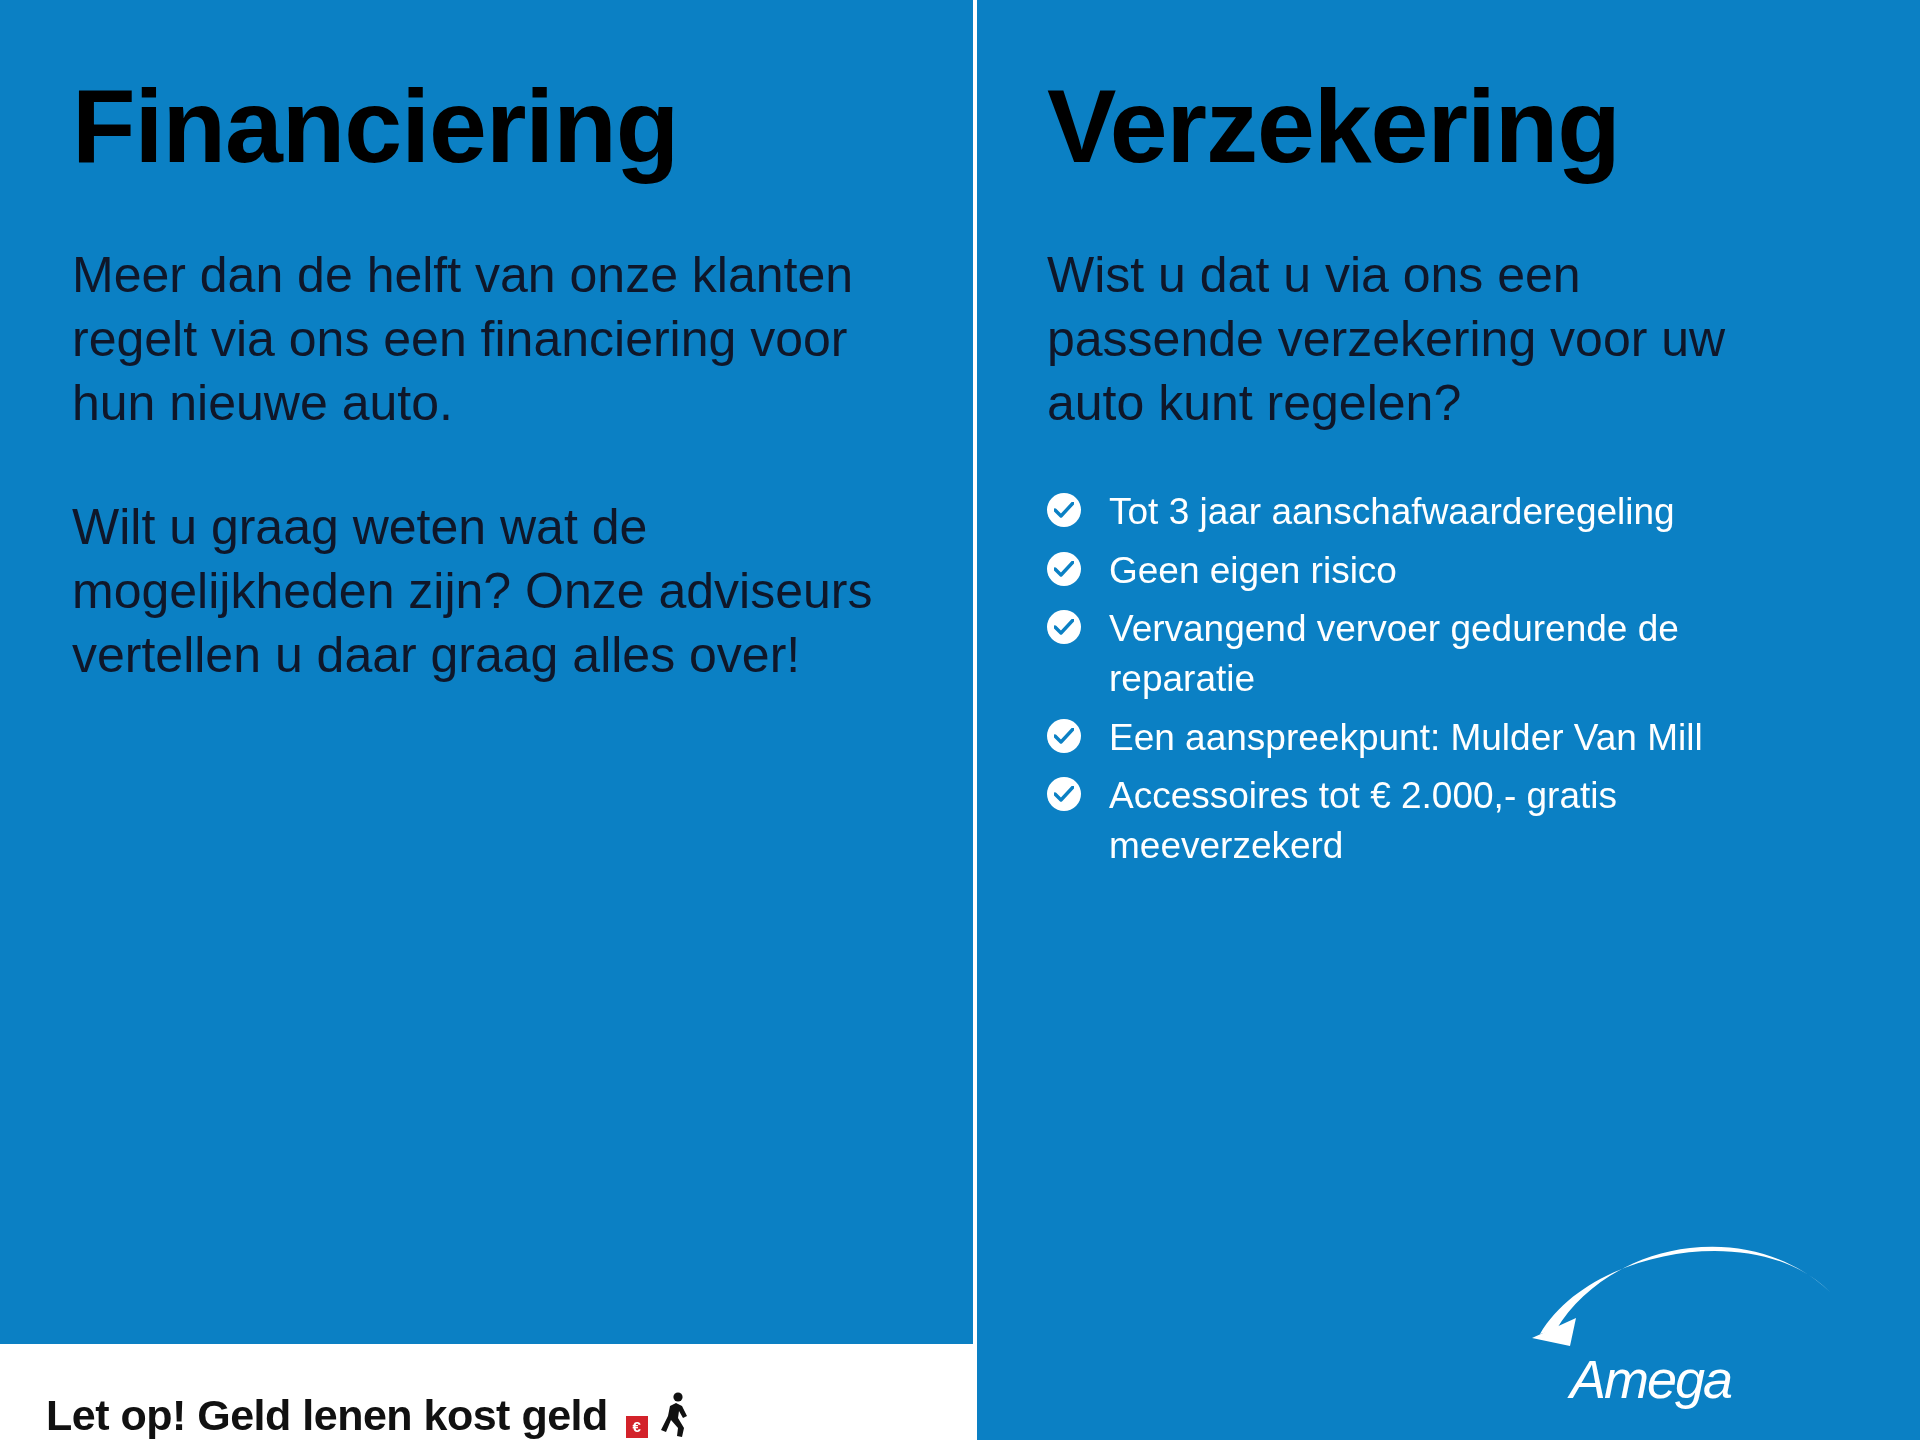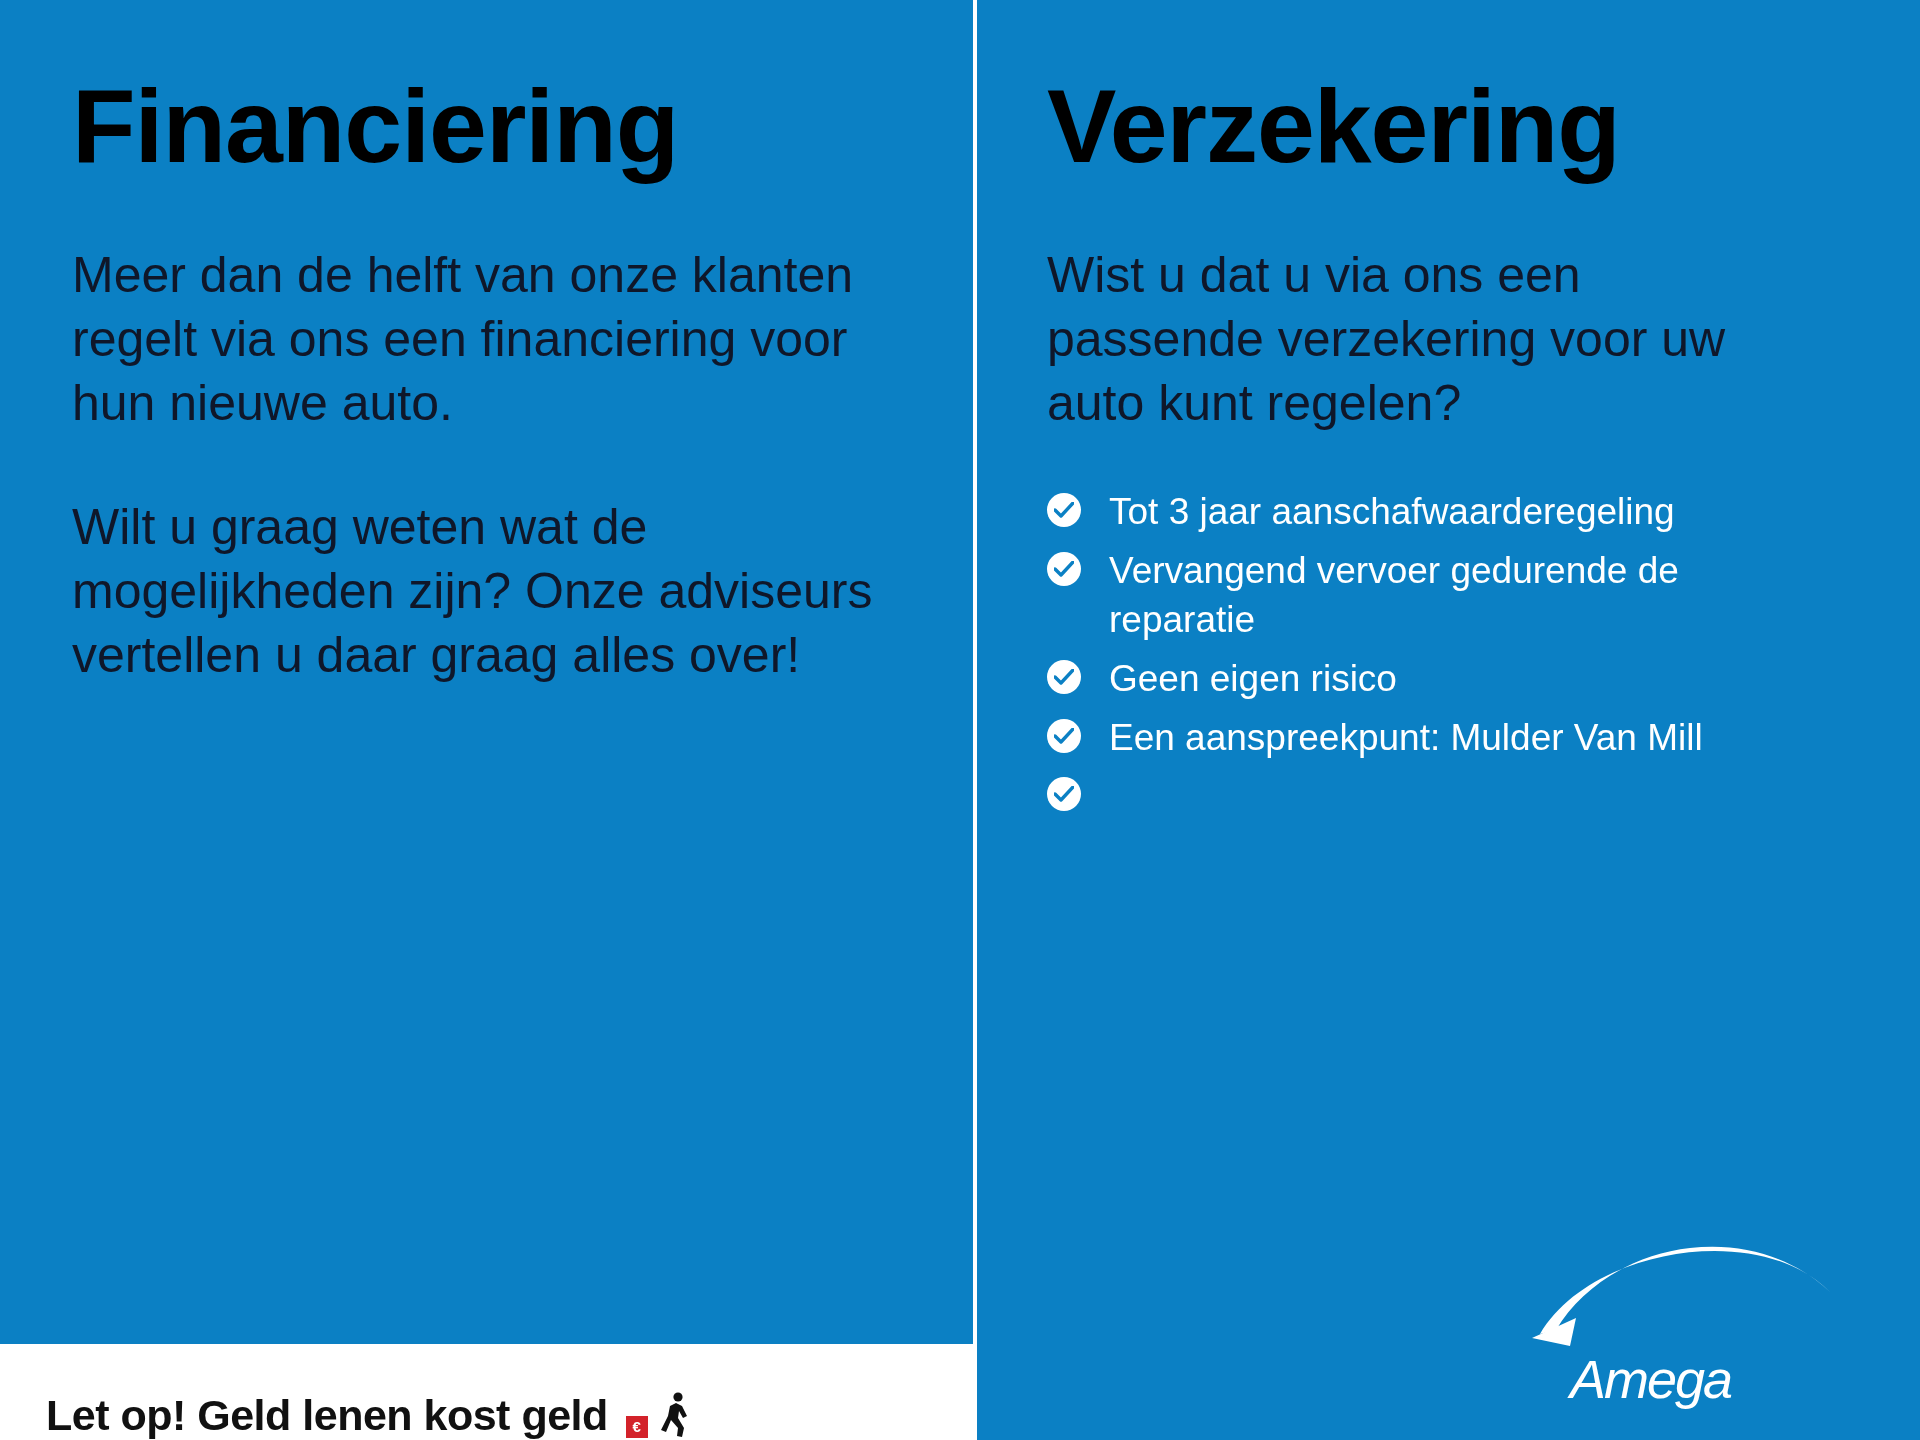--- a/index.html
+++ b/index.html
@@ -184,44 +184,45 @@
           </svg>
         </span>
         <span>Tot 3 jaar aanschafwaarderegeling</span>
       </li>
       <li>
         <span class="check">
           <svg width="20" height="16" viewBox="0 0 20 16" aria-hidden="true">
             <path d="M1 8 L7 14 L19 1" stroke="#0b80c4" stroke-width="3.4" fill="none" stroke-linecap="round" stroke-linejoin="round"></path>
           </svg>
         </span>
+        <span>Geen eigen risico</span>
+      </li>
+      <li>
+        <span class="check">
+          <svg width="20" height="16" viewBox="0 0 20 16" aria-hidden="true">
+            <path d="M1 8 L7 14 L19 1" stroke="#0b80c4" stroke-width="3.4" fill="none" stroke-linecap="round" stroke-linejoin="round"></path>
+          </svg>
+        </span>
         <span>Vervangend vervoer gedurende de reparatie</span>
       </li>
       <li>
         <span class="check">
           <svg width="20" height="16" viewBox="0 0 20 16" aria-hidden="true">
             <path d="M1 8 L7 14 L19 1" stroke="#0b80c4" stroke-width="3.4" fill="none" stroke-linecap="round" stroke-linejoin="round"></path>
           </svg>
         </span>
-        <span>Geen eigen risico</span>
-      </li>
-      <li>
-        <span class="check">
-          <svg width="20" height="16" viewBox="0 0 20 16" aria-hidden="true">
-            <path d="M1 8 L7 14 L19 1" stroke="#0b80c4" stroke-width="3.4" fill="none" stroke-linecap="round" stroke-linejoin="round"></path>
-          </svg>
-        </span>
         <span>Een aanspreekpunt: Mulder Van Mill</span>
       </li>
       <li>
         <span class="check">
           <svg width="20" height="16" viewBox="0 0 20 16" aria-hidden="true">
             <path d="M1 8 L7 14 L19 1" stroke="#0b80c4" stroke-width="3.4" fill="none" stroke-linecap="round" stroke-linejoin="round"></path>
           </svg>
         </span>
+        <span>Accessoires tot € 2.000,- gratis meeverzekerd</span>
       </li>
     </ul>
 
     <div class="logo">
       <svg width="330" height="140" viewBox="0 0 330 140" aria-hidden="true">
         <path d="M10 108 C60 22 230 -6 300 66 C262 30 210 16 160 22 C104 28 52 60 26 104 Z" fill="#ffffff"></path>
         <path d="M2 112 L46 92 L40 120 Z" fill="#ffffff"></path>
       </svg>
       <div class="logo-word">Amega</div>
     </div>

